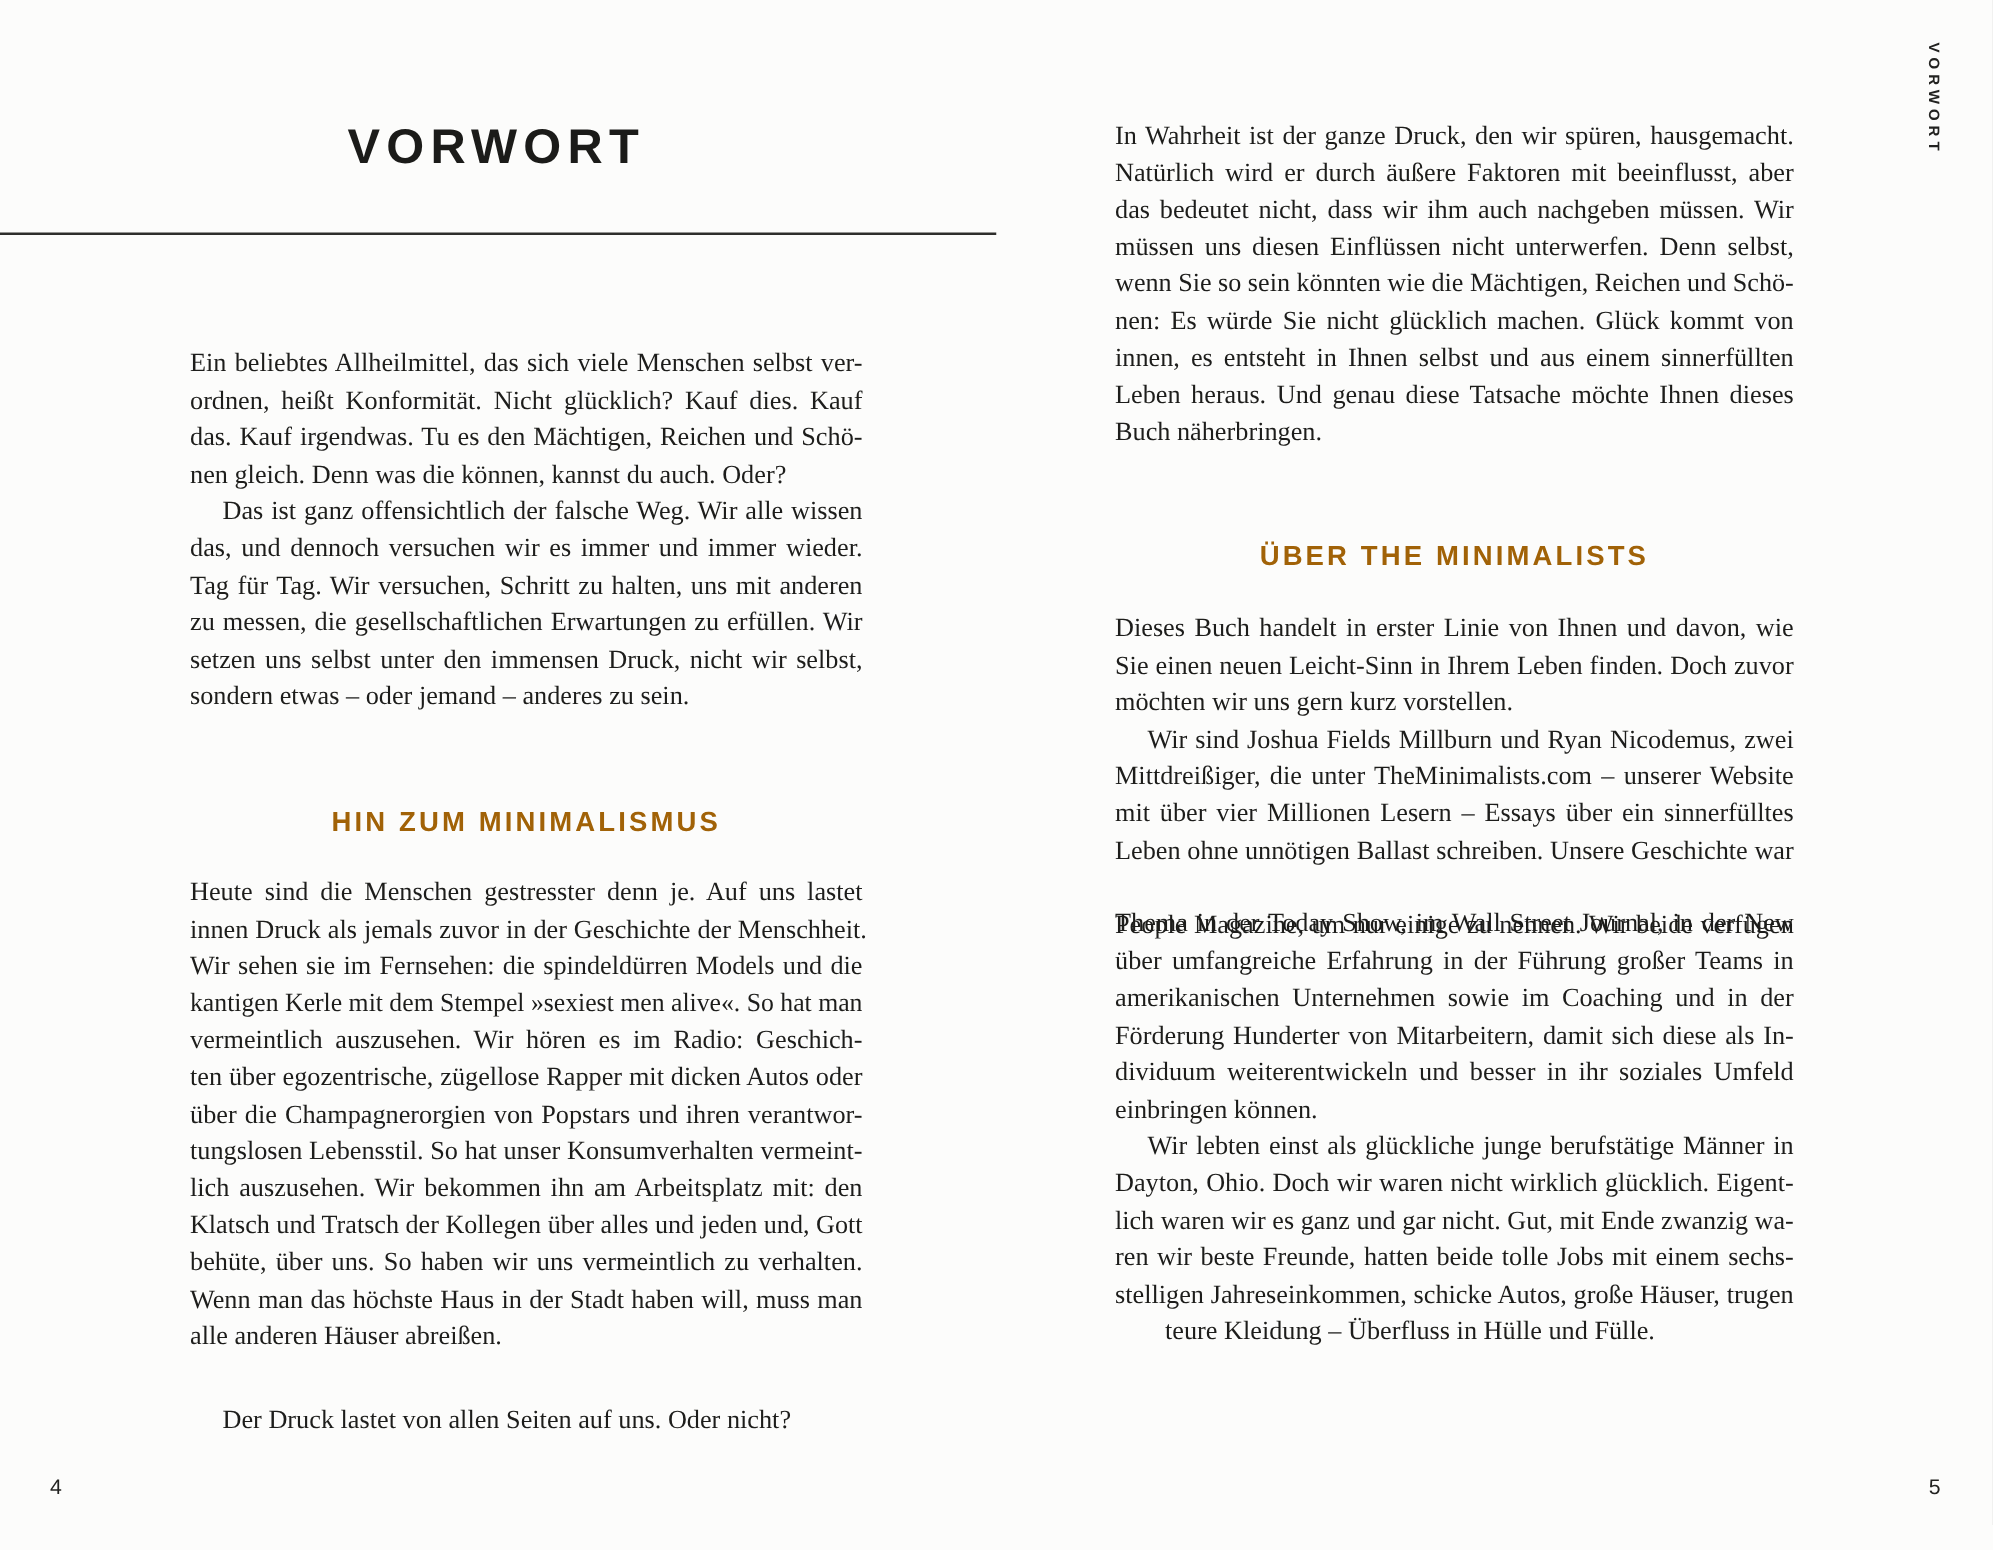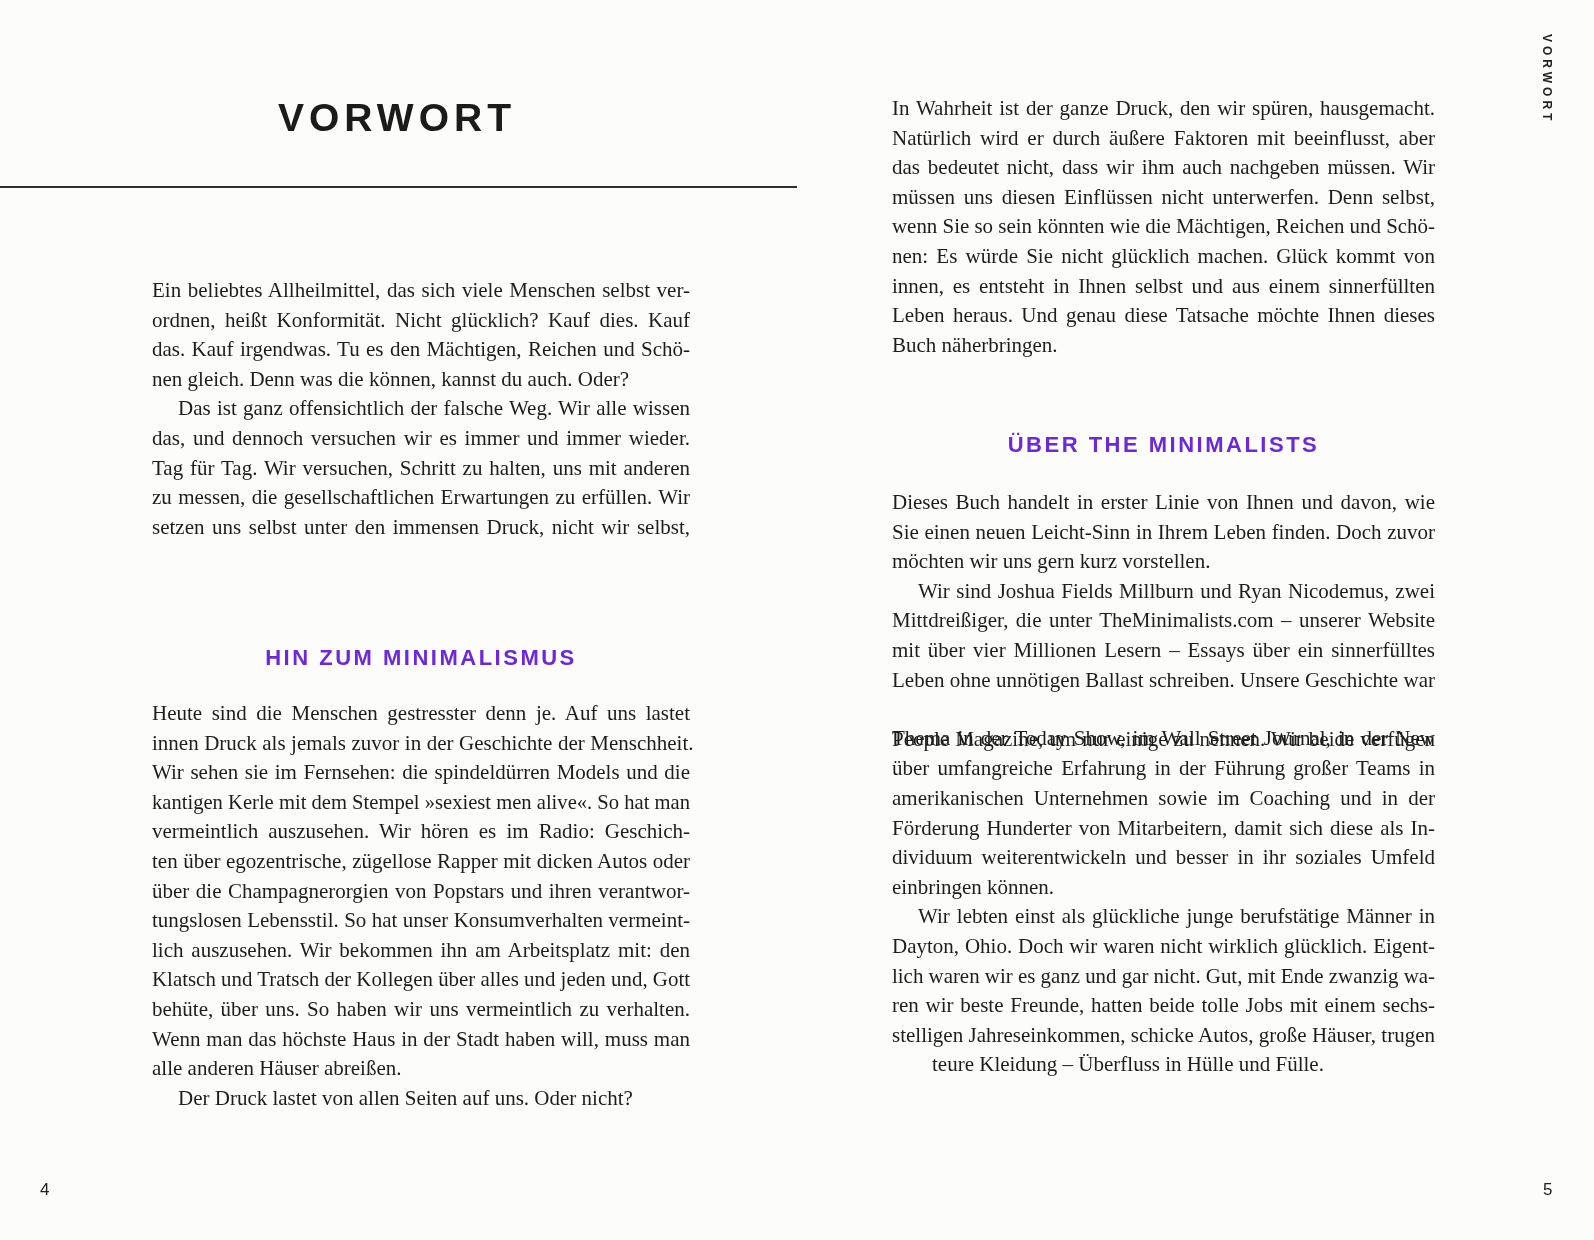--- a/index.html
+++ b/index.html
@@ -42,21 +42,21 @@
   .line .txt { display: inline-block; transform-origin: left center; }
   .para.indent .line:first-child .txt { padding-left: 26px; }
 
   .section-heading {
     font-family: "Liberation Sans", sans-serif;
     font-weight: 700;
     font-size: 22px;
     line-height: 28px;
     letter-spacing: 2.5px;
     text-align: center;
-    color: #6d28d9;
+    color: #a16207;
   }
 
   .pagenum {
     font-family: "Liberation Sans", sans-serif;
     font-size: 17px;
     line-height: 22px;
     color: #222220;
   }
 
   .vert-label {
@@ -86,20 +86,21 @@
           <div class="line"><span class="txt" style="word-spacing: 4.20982px;">ordnen, heißt Konformität. Nicht glücklich? Kauf dies. Kauf</span></div>
           <div class="line"><span class="txt" style="word-spacing: 1.10764px;">das. Kauf irgendwas. Tu es den Mächtigen, Reichen und Schö-</span></div>
           <div class="line"><span class="txt" style="word-spacing: 0px;">nen gleich. Denn was die können, kannst du auch. Oder?</span></div>
         </div>
       <div class="para indent">
           <div class="line"><span class="txt" style="word-spacing: 1.05729px;">Das ist ganz offensichtlich der falsche Weg. Wir alle wissen</span></div>
           <div class="line"><span class="txt" style="word-spacing: 2.43056px;">das, und dennoch versuchen wir es immer und immer wieder.</span></div>
           <div class="line"><span class="txt" style="word-spacing: 1.59531px;">Tag für Tag. Wir versuchen, Schritt zu halten, uns mit anderen</span></div>
           <div class="line"><span class="txt" style="word-spacing: 1.14509px;">zu messen, die gesellschaftlichen Erwartungen zu erfüllen. Wir</span></div>
           <div class="line"><span class="txt" style="word-spacing: 2.29861px;">setzen uns selbst unter den immensen Druck, nicht wir selbst,</span></div>
+          <div class="line"><span class="txt" style="word-spacing: 0px;">sondern etwas – oder jemand – anderes zu sein.</span></div>
         </div>
     </div>
 
     <h2 class="abs section-heading" style="left:152px; top:644px; width:538px">HIN ZUM MINIMALISMUS</h2>
 
     <div class="abs col" style="left:152px; top:699px; width:538px">
       <div class="para">
           <div class="line"><span class="txt" style="word-spacing: 4.30903px;">Heute sind die Menschen gestresster denn je. Auf uns lastet</span></div>
           <div class="line"><span class="txt" style="word-spacing: 0.296875px;">innen Druck als jemals zuvor in der Geschichte der Menschheit.</span></div>
           <div class="line"><span class="txt" style="word-spacing: 1.3559px;">Wir sehen sie im Fernsehen: die spindeldürren Models und die</span></div>
@@ -108,21 +109,21 @@
           <div class="line"><span class="txt" style="word-spacing: 0.259766px;">ten über egozentrische, zügellose Rapper mit dicken Autos oder</span></div>
           <div class="line"><span class="txt" style="word-spacing: 1.24107px;">über die Champagnerorgien von Popstars und ihren verantwor-</span></div>
           <div class="line"><span class="txt" style="word-spacing: 0.140625px;">tungslosen Lebensstil. So hat unser Konsumverhalten vermeint-</span></div>
           <div class="line"><span class="txt" style="word-spacing: 2.5957px;">lich auszusehen. Wir bekommen ihn am Arbeitsplatz mit: den</span></div>
           <div class="line"><span class="txt" style="word-spacing: 0px; transform: scaleX(0.995087);">Klatsch und Tratsch der Kollegen über alles und jeden und, Gott</span></div>
           <div class="line"><span class="txt" style="word-spacing: 2.10764px;">behüte, über uns. So haben wir uns vermeintlich zu verhalten.</span></div>
           <div class="line"><span class="txt" style="word-spacing: 0.600852px;">Wenn man das höchste Haus in der Stadt haben will, muss man</span></div>
           <div class="line"><span class="txt" style="word-spacing: 0px;">alle anderen Häuser abreißen.</span></div>
         </div>
       <div class="para indent">
-          <div class="line"><span class="txt" style="word-spacing: 0px;">Der Druck lastet von allen Seiten auf uns. Oder nicht?</span></div>
+          <div class="line"><span class="txt" style="word-spacing: 0px; margin-top: 37px;">Der Druck lastet von allen Seiten auf uns. Oder nicht?</span></div>
         </div>
     </div>
 
     <div class="abs pagenum" style="left:40px; top:1179px">4</div>
   </div>
 
   <div>
     <div class="abs vert-label">VORWORT</div>
 
     <div class="abs col" style="left:892px; top:94px; width:543px">

